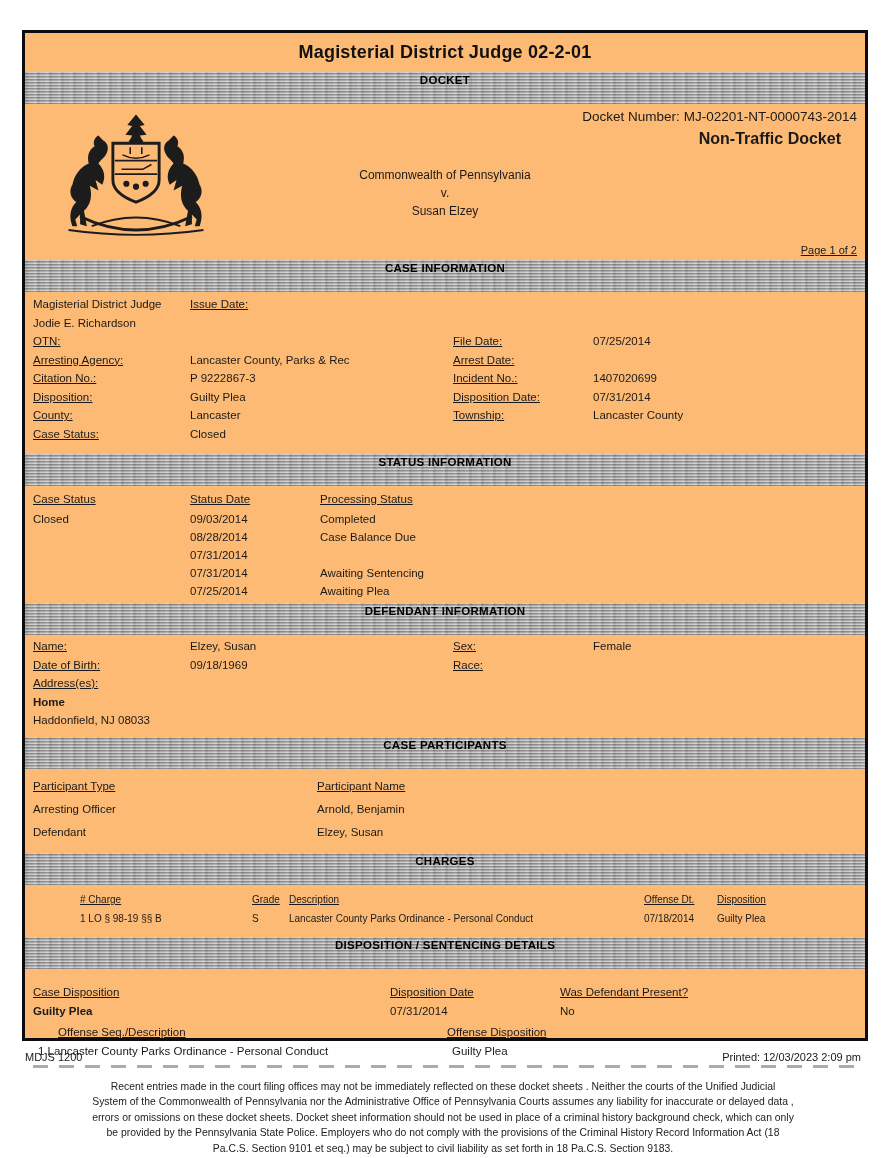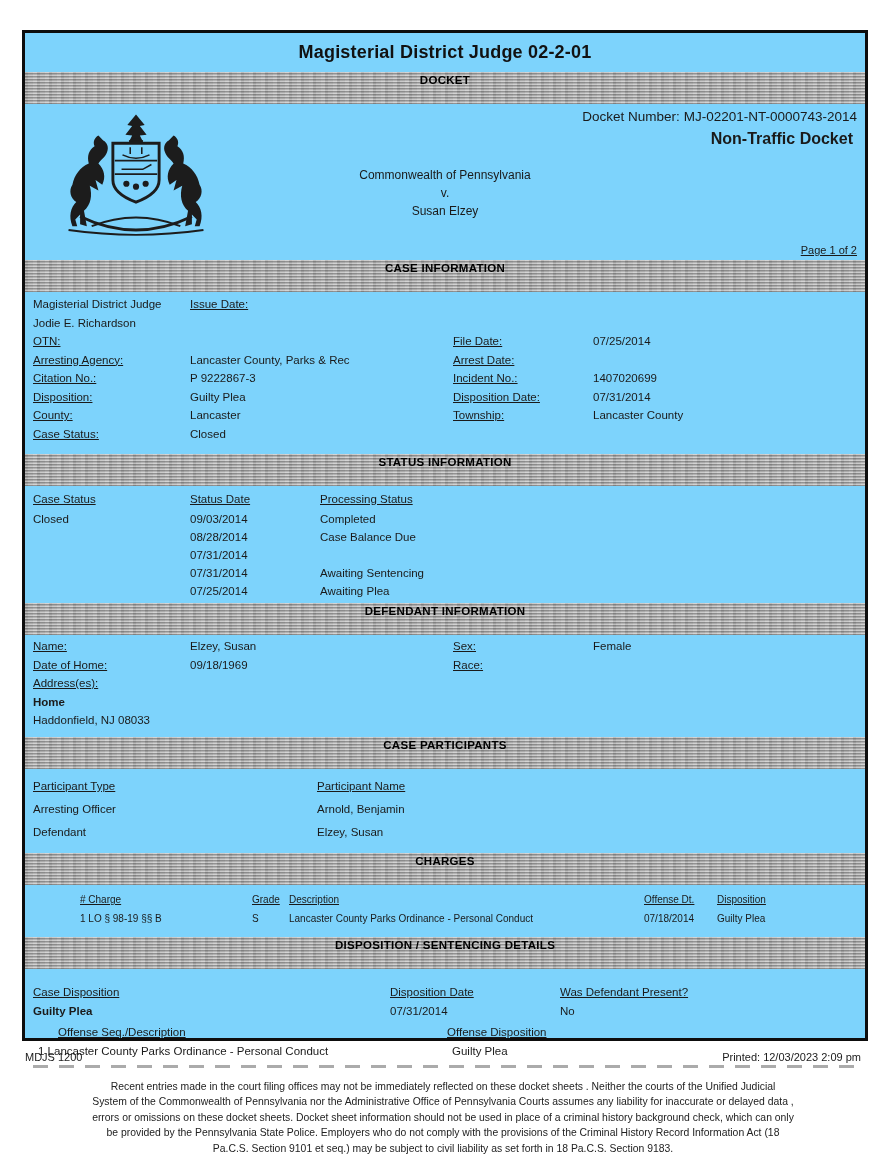--- a/index.html
+++ b/index.html
@@ -4,38 +4,38 @@
 <style>
   html,body{margin:0;padding:0;}
   body{
     width:886px;height:1158px;position:relative;overflow:hidden;
     background:#ffffff;color:#1a1a1a;
     font-family:"Liberation Sans","DejaVu Sans",sans-serif;
     -webkit-font-smoothing:antialiased;
   }
   .page-frame{
     position:absolute;left:22px;top:30px;width:840px;height:1005px;
-    border:3px solid #0d0d0d;background:#7dd3fc;
+    border:3px solid #0d0d0d;background:#fdba74;
   }
   .doc-title{
     margin-top:9px;text-align:center;font-size:18px;font-weight:bold;
     letter-spacing:.2px;color:#111;
   }
   .band{
     height:32px;line-height:17px;text-align:center;
     font-size:11.5px;font-weight:bold;color:#000;letter-spacing:.3px;
     background-color:#b5b5b5;
     background-image:
       repeating-linear-gradient(0deg, rgba(70,70,70,.38) 0 1px, rgba(255,255,255,.30) 1px 2px, rgba(130,130,130,.22) 2px 3px),
       repeating-linear-gradient(90deg, rgba(0,0,0,.10) 0 3px, transparent 3px 8px, rgba(255,255,255,.16) 8px 12px);
   }
   .band-docket{margin-top:9px;}
   .header-block{position:relative;height:156px;}
   .docket-number{position:absolute;top:5px;right:8px;font-size:13.5px;}
-  .docket-type{position:absolute;top:26px;right:12px;font-size:16px;font-weight:bold;}
+  .docket-type{position:absolute;top:26px;right:24px;font-size:16px;font-weight:bold;}
   .emblem{position:absolute;left:5px;top:6px;}
   .caption{position:absolute;left:0;right:0;top:62px;text-align:center;font-size:12px;line-height:18px;}
   .page-indicator{position:absolute;right:8px;bottom:4px;font-size:11px;text-decoration:underline;}
   .u{text-decoration:underline;}
   .b{font-weight:bold;}
   .row4{display:grid;grid-template-columns:157px 263px 140px 1fr;padding:0 8px;font-size:11.5px;line-height:18.5px;}
   .row4 .cell{padding-right:6px;}
   .w200{display:inline-block;max-width:200px;}
   .ci-rows{margin-top:3px;}
   .row3{display:grid;grid-template-columns:157px 130px 1fr;padding:0 8px;font-size:11.5px;line-height:18px;}
@@ -198,21 +198,21 @@
 
   <div class="band" style="margin-top:3px;">DEFENDANT INFORMATION</div>
   <div style="margin-top:2px;">
     <div class="row4">
       <span class="cell u">Name:</span>
       <span class="cell">Elzey, Susan</span>
       <span class="cell u">Sex:</span>
       <span class="cell">Female</span>
     </div>
     <div class="row4">
-      <span class="cell u">Date of Home:</span>
+      <span class="cell u">Date of Birth:</span>
       <span class="cell">09/18/1969</span>
       <span class="cell u">Race:</span>
       <span class="cell"></span>
     </div>
     <div class="addr-label u">Address(es):</div>
     <div class="addr-type">Home</div>
     <div class="addr-line">Haddonfield, NJ 08033</div>
   </div>
 
   <div class="band" style="margin-top:8px;">CASE PARTICIPANTS</div>

